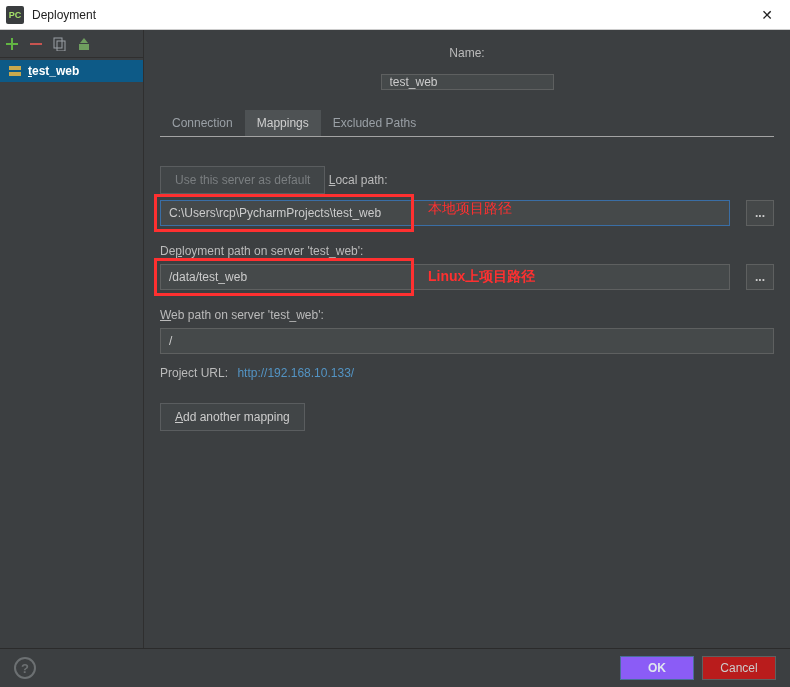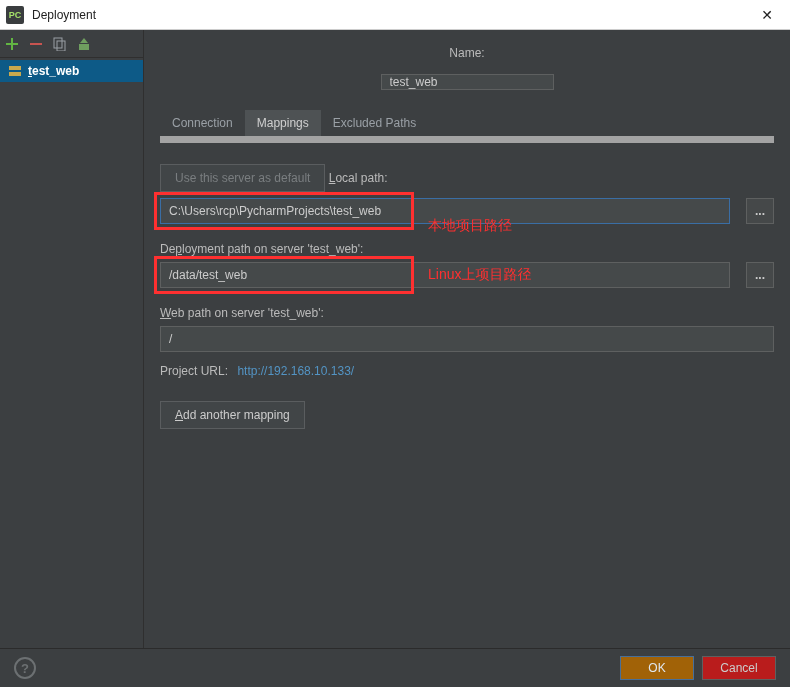--- a/index.html
+++ b/index.html
@@ -73,34 +73,34 @@
     }
     .lbl { color: #bbbbbb; }
     .input {
       height: 26px; background: #45494a; border: 1px solid #5e6060;
       color: #cccccc; padding: 0 8px; font-size: 12px;
       flex: 1;
     }
     .input.focused { border: 1px solid #3a6ea5; }
     .input::placeholder { color: #777; }
 
-    .tabs { margin-top: 20px; display: flex; align-items: flex-end; gap: 0; border-bottom: 7px solid #a3a3a3; }
+    .tabs { margin-top: 20px; display: flex; align-items: flex-end; gap: 0; border-bottom: 1px solid #a3a3a3; }
     .tab {
       padding: 6px 12px; color: #9aa0a6; cursor: pointer;
     }
     .tab.active { background: #4e5254; color: #d0d0d0; }
 
     .section { margin-top: 16px; position: relative; }
     .btn-flat {
       display: inline-block; padding: 6px 14px;
       background: #414547; border: 1px solid #5a5d5f;
       color: #7a7e80; font-size: 12px;
     }
     .btn-flat.enabled { color: #cccccc; cursor: pointer; }
-    .field-label { margin-top: 12px; color: #bbbbbb; display: inline-block; }
+    .field-label { margin-top: 20px; color: #bbbbbb; display: inline-block; }
     .field-row {
       margin-top: 6px; display: flex; align-items: center; gap: 8px;
     }
     .browse-btn {
       width: 28px; height: 26px; background: #454849; border: 1px solid #5e6060;
       color: #cccccc; display: flex; align-items: center; justify-content: center;
       font-weight: bold; font-size: 12px; cursor: pointer;
     }
     .proj-url-row { margin-top: 12px; }
     .proj-url-row .link { color: #5394c4; margin-left: 6px; cursor: pointer; }
@@ -129,21 +129,21 @@
       width: 22px; height: 22px; border: 2px solid #6c7072; border-radius: 50%;
       display: flex; align-items: center; justify-content: center;
       color: #6c7072; font-weight: bold; font-size: 13px; cursor: pointer;
     }
     .footer-spacer { flex: 1; }
     .footer-btn {
       width: 74px; height: 24px; margin-left: 8px;
       display: flex; align-items: center; justify-content: center;
       font-size: 12px; cursor: pointer;
     }
-    .btn-ok { background: #a16207; border: 1px solid #486f99; color: #dfe6ee; }
+    .btn-ok { background: #8b5cf6; border: 1px solid #486f99; color: #dfe6ee; font-weight: bold; }
     .btn-cancel { background: #b91c1c; border: 1px solid #5e6060; color: #cccccc; }
 
     u.mn { text-decoration: underline; }
   </style>
 </head>
 <body>
 
 <div class="titlebar">
   <div class="appicon">PC</div>
   <div class="title">Deployment</div>
@@ -203,31 +203,31 @@
     </div>
 
     <div class="section">
       <span class="btn-flat">Use this server as default</span>
 
       
       <div class="field-label"><u class="mn">L</u>ocal path:</div>
       <div class="field-row callout-wrap">
         <div class="callout-box" style="width:260px;"></div>
         <input class="input focused" style="width: 570px; flex: 0 0 570px;" value="C:\Users\rcp\PycharmProjects\test_web">
-        <span class="callout-label" style="left:268px; top:19px;">本地项目路径</span>
+        <span class="callout-label" style="left:268px; top:0;">本地项目路径</span>
         <div style="flex:1"></div>
         <div class="browse-btn">...</div>
       </div>
 
       
       <div class="field-label" style="margin-top:18px;">De<u class="mn">p</u>loyment path on server 'test_web':</div>
       <div class="field-row callout-wrap">
         <div class="callout-box" style="width:260px;"></div>
         <input class="input" style="width: 570px; flex: 0 0 570px;" value="/data/test_web">
-        <span class="callout-label" style="left:268px; top:4px;">Linux上项目路径</span>
+        <span class="callout-label" style="left:268px; top:4px;font-weight:bold;">Linux上项目路径</span>
         <div style="flex:1"></div>
         <div class="browse-btn">...</div>
       </div>
 
       
       <div class="field-label" style="margin-top:18px;"><u class="mn">W</u>eb path on server 'test_web':</div>
       <div class="field-row">
         <input class="input" value="/" style="">
       </div>
 

